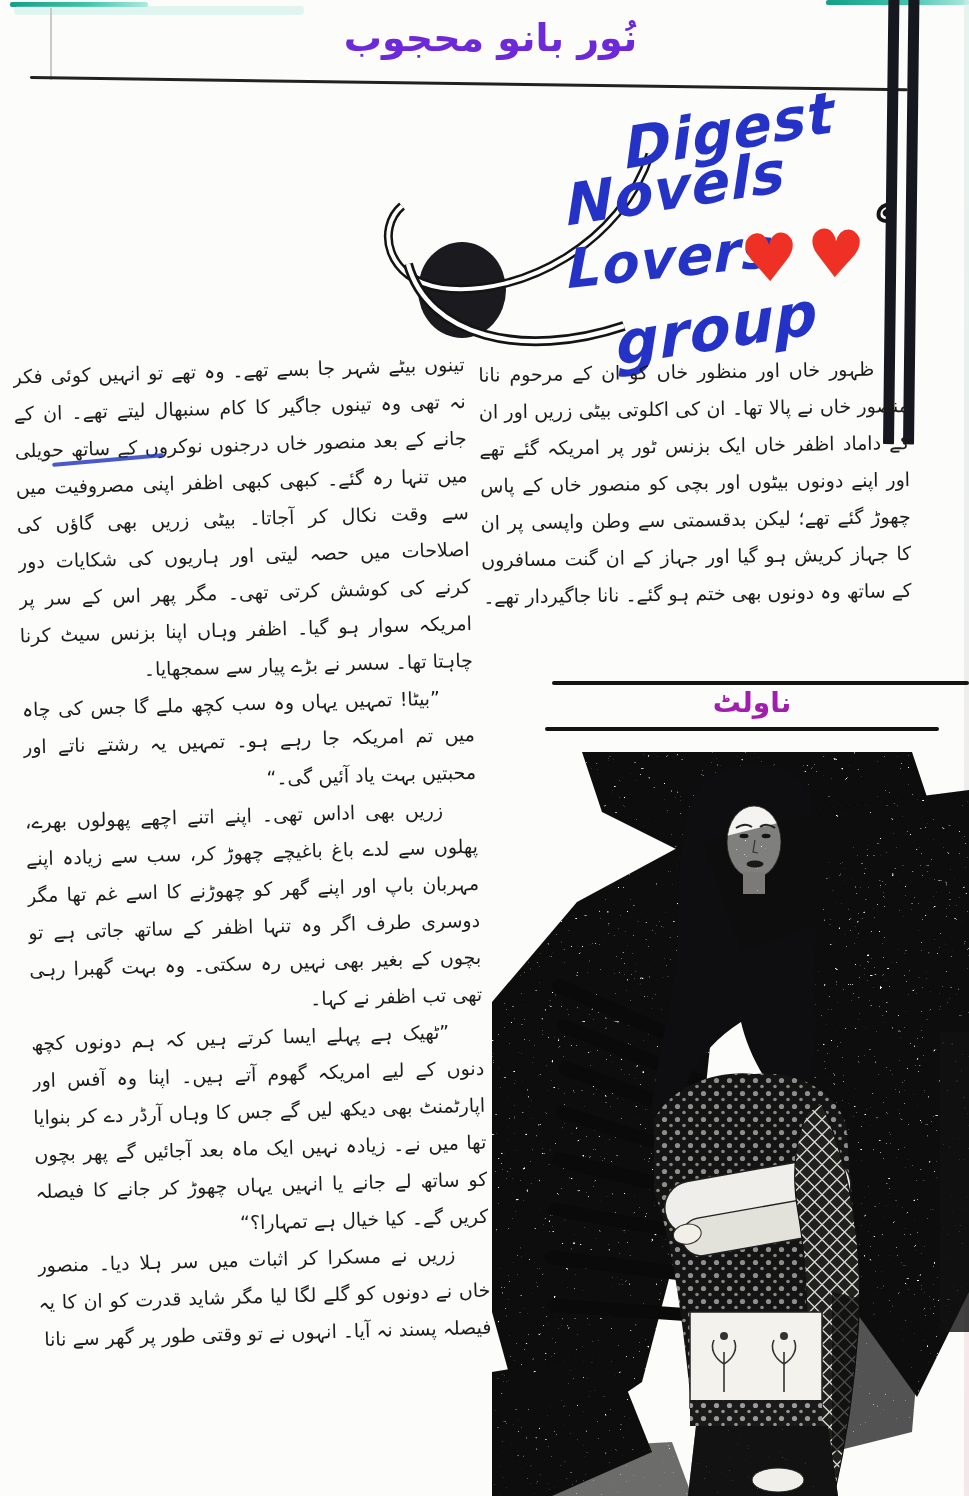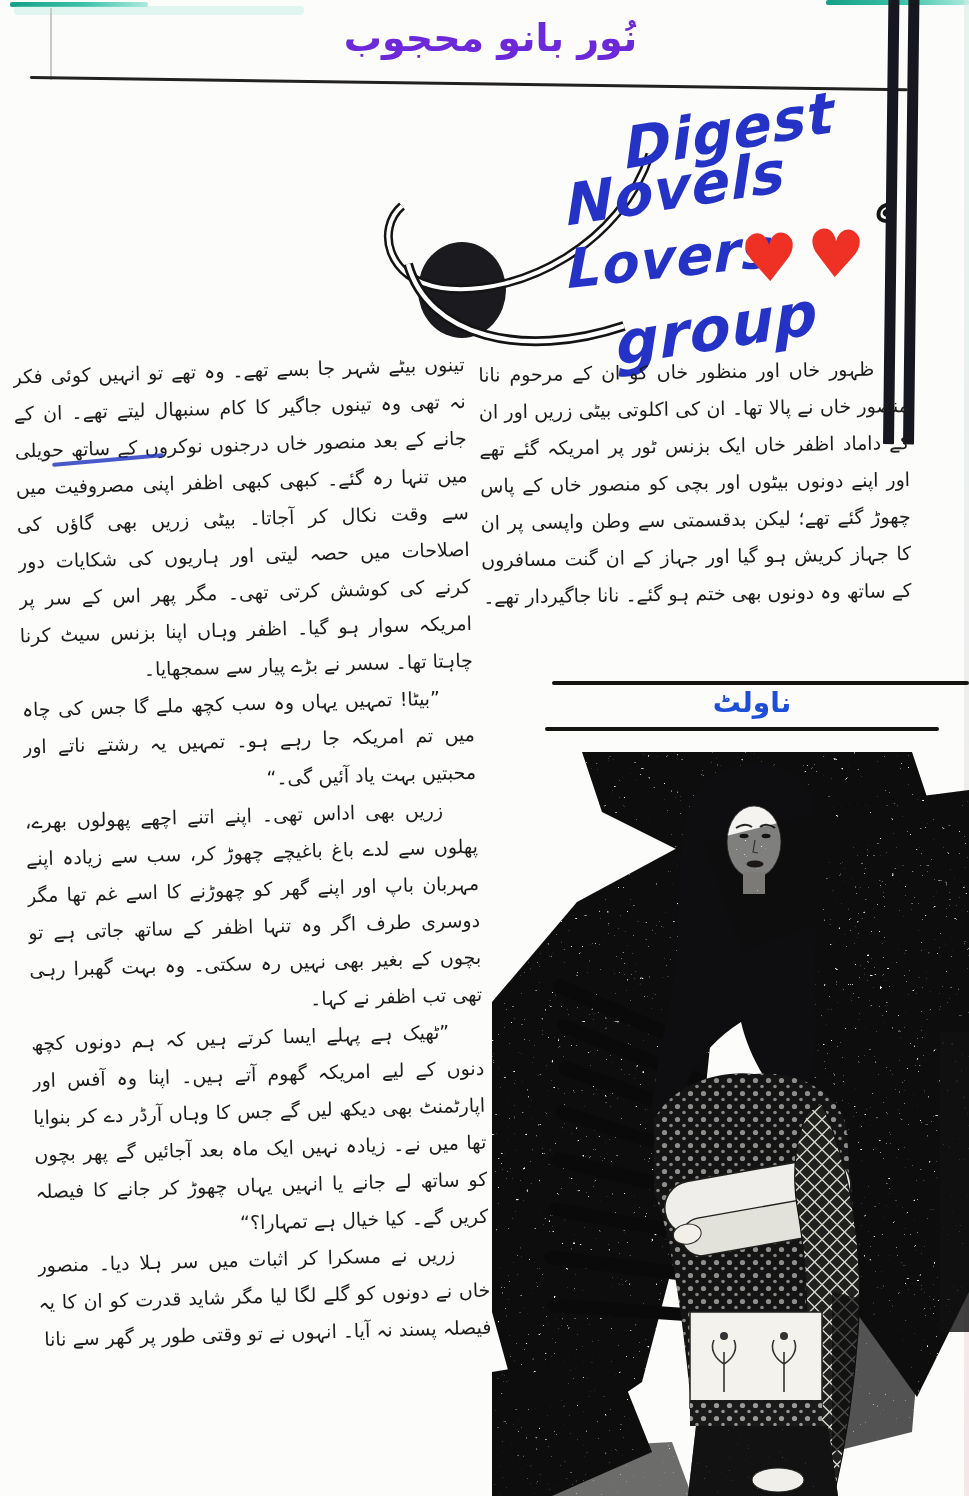--- a/index.html
+++ b/index.html
@@ -47,21 +47,21 @@
   .col p.ind{text-indent:34px;}
   .col-right{left:478px;top:350px;width:430px;height:318px;overflow:hidden;
     transform:rotate(-0.9deg);transform-origin:top right;}
   .col-left{left:12px;top:346px;width:452px;height:1128px;overflow:hidden;
     transform:rotate(-1.6deg);transform-origin:top right;}
   
   .nov-rule{position:absolute;height:4px;background:#151411;border-radius:2px;}
   .nr1{left:552px;top:681px;width:417px;}
   .nr2{left:545px;top:727px;width:394px;}
   .nov-label{position:absolute;left:552px;top:686px;width:400px;text-align:center;
-    direction:rtl;font-size:28px;font-weight:bold;color:#1d4ed8;}
+    direction:rtl;font-size:28px;font-weight:bold;color:#a21caf;}
   
   .pen-underline{position:absolute;left:52px;top:458px;width:112px;height:4px;
     background:#2a3cc0;border-radius:3px;transform:rotate(-5deg);opacity:.85;}
   
   .illus{position:absolute;left:492px;top:752px;width:477px;height:744px;}
 </style>
 </head>
 <body>
 
 <div class="page">

